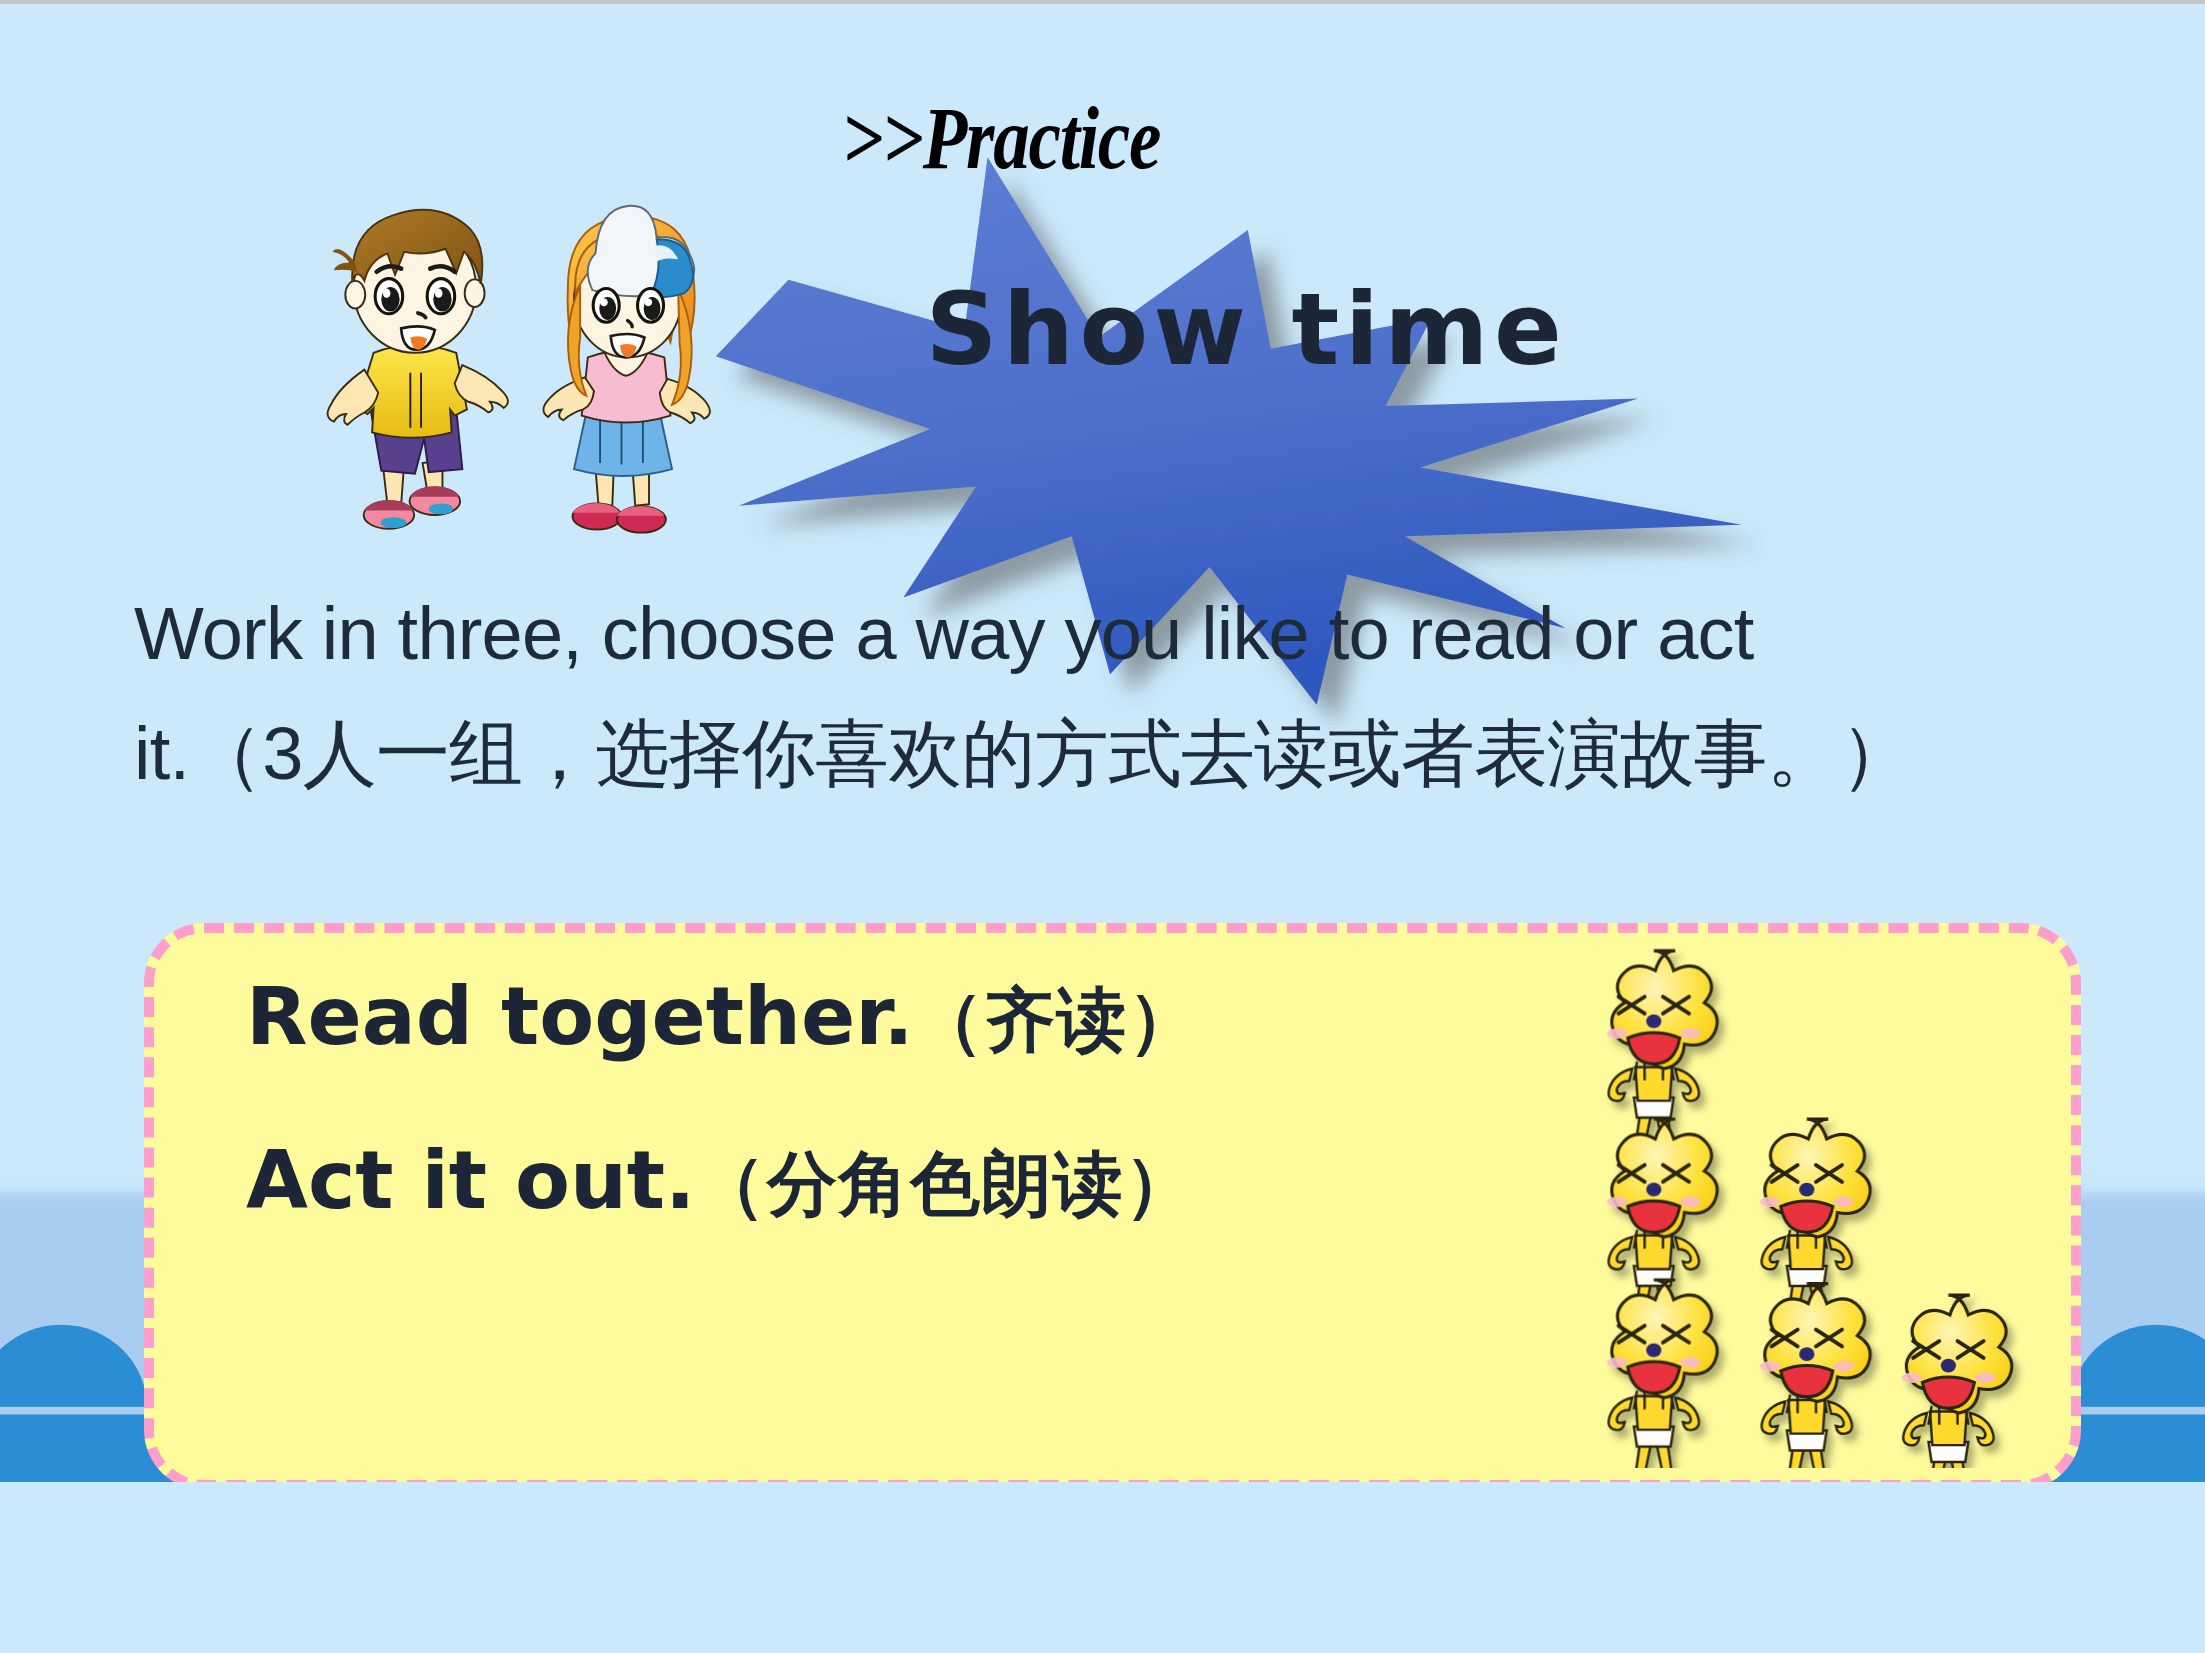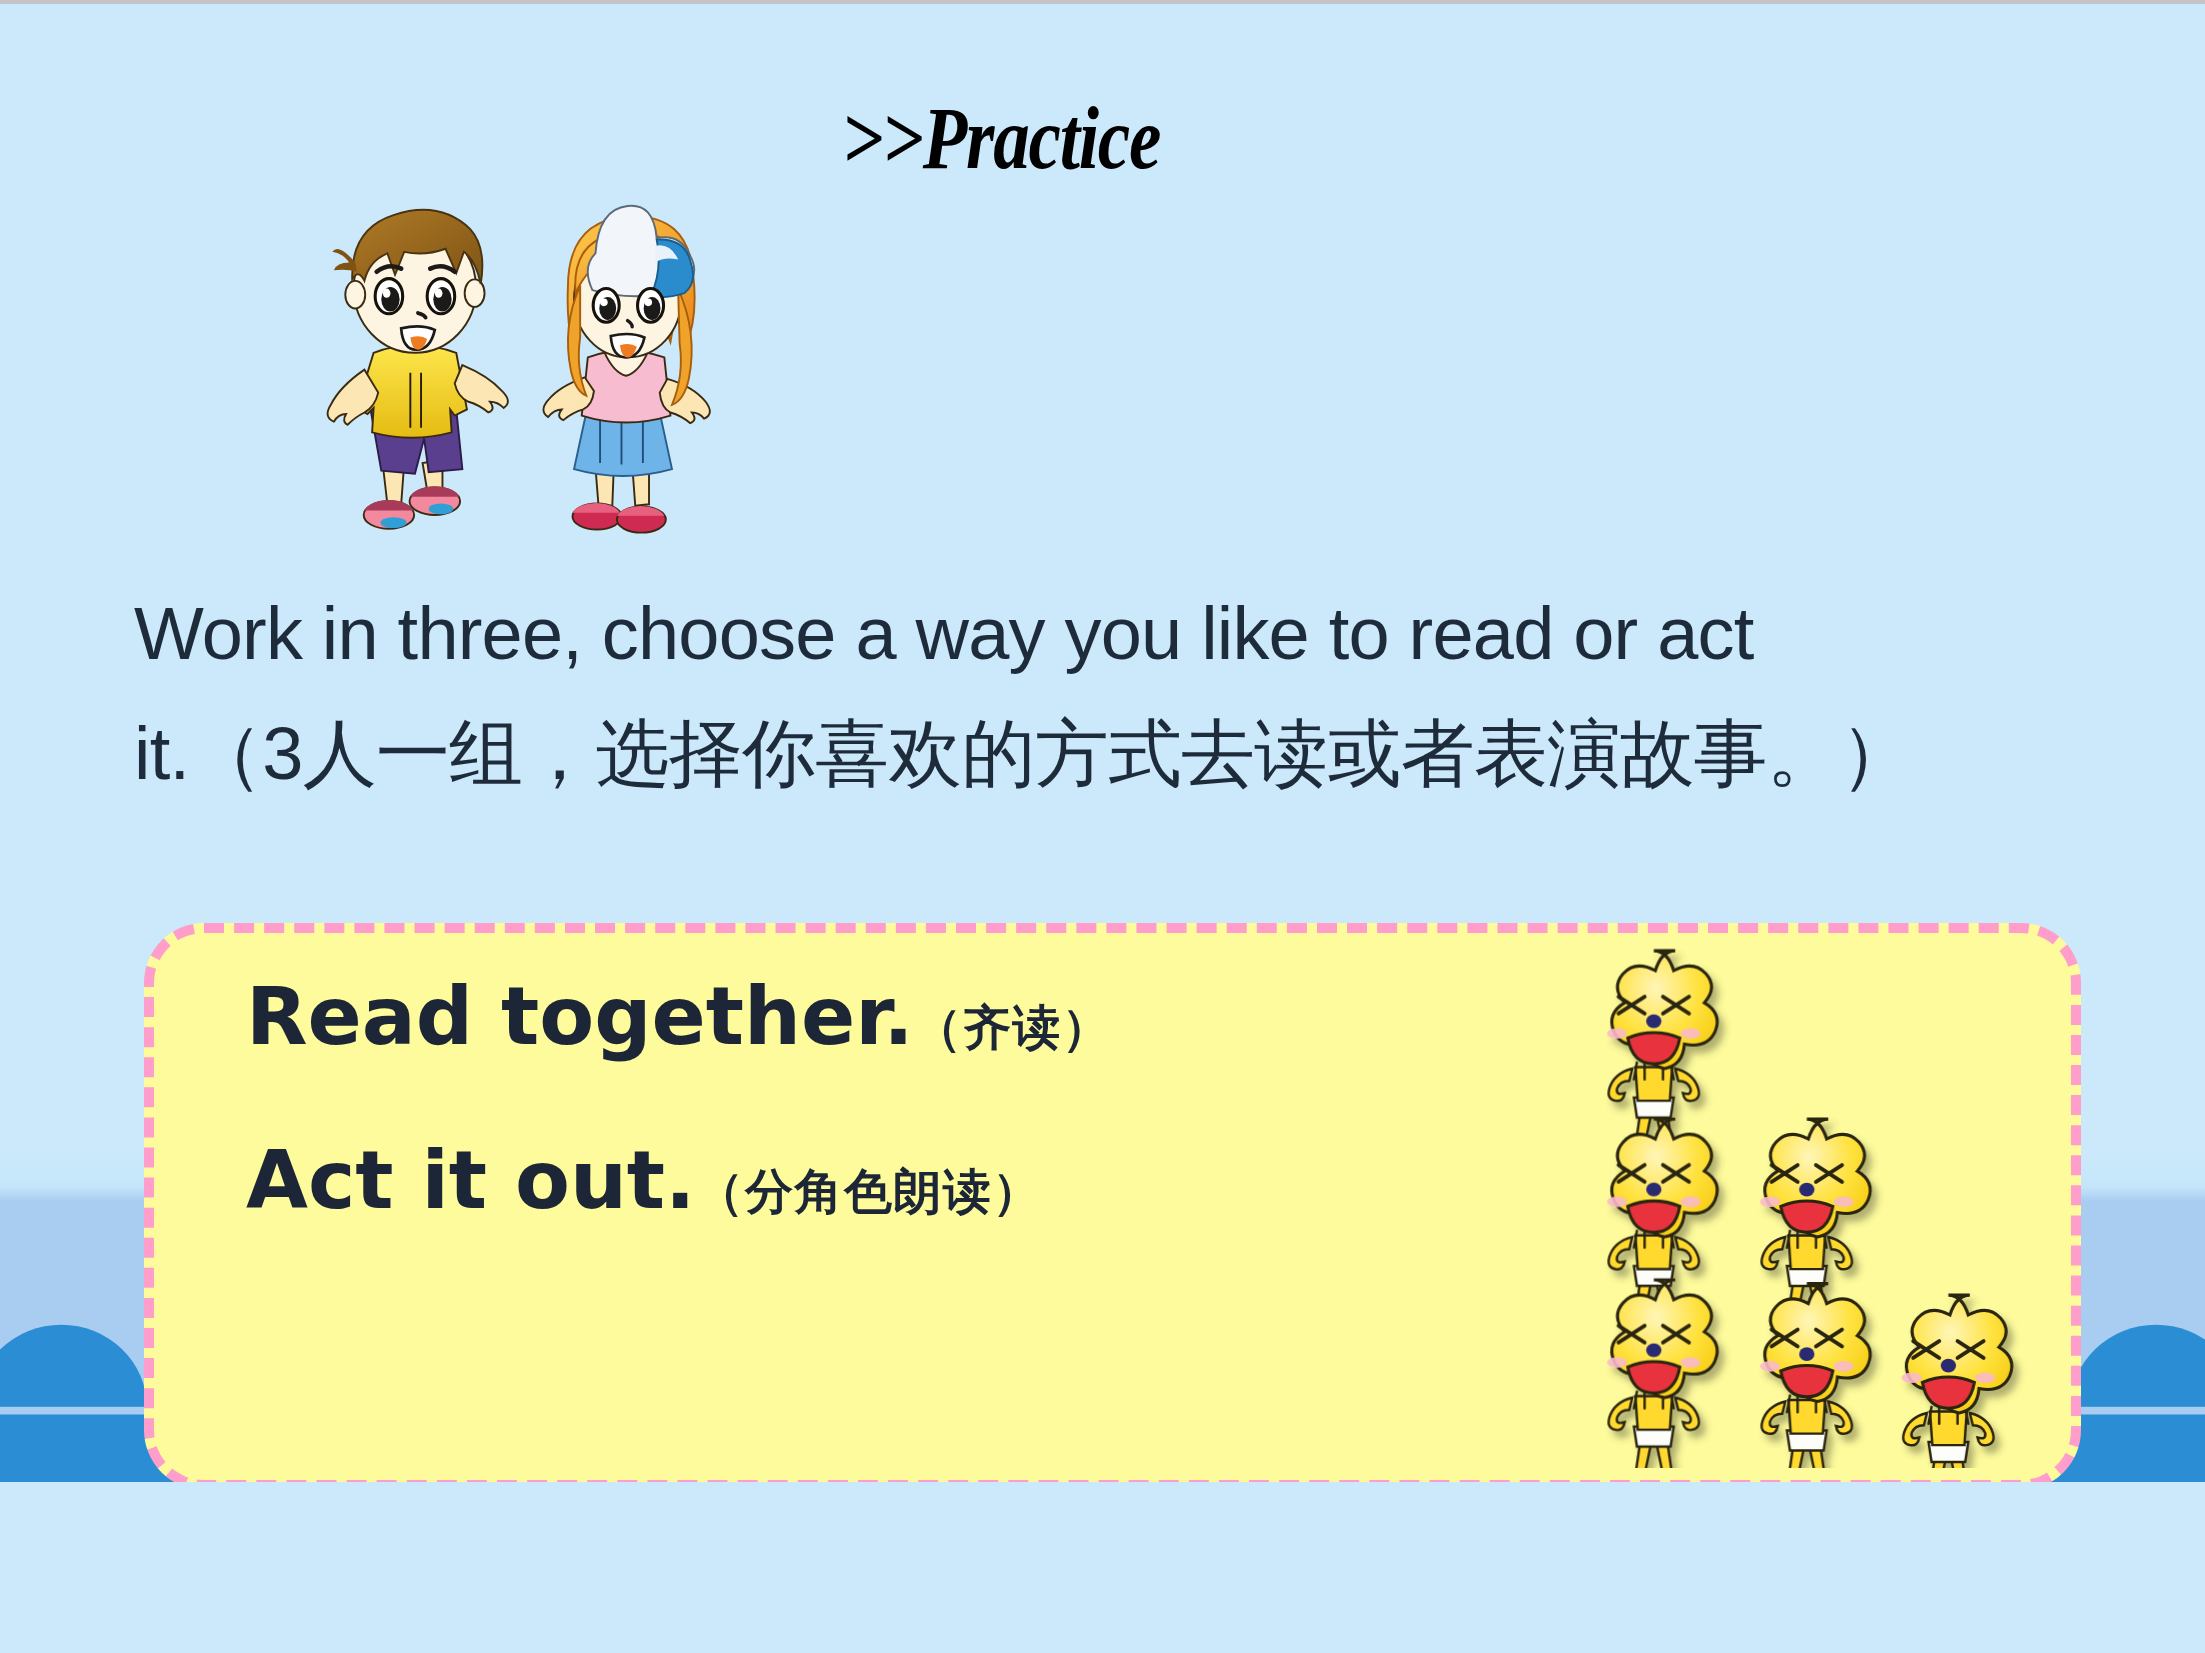--- a/index.html
+++ b/index.html
@@ -68,40 +68,58 @@
     position:absolute;left:92px;top:44px;right:0;
     font-family:"DejaVu Sans","Liberation Sans",sans-serif;
     color:#1c2636;
   }
   .p-line{
     display:block;white-space:nowrap;
     font-weight:bold;font-size:80px;line-height:1.0;
     margin-bottom:84px;
   }
   .p-line .cn{
-    font-weight:bold;font-size:48px;
+    font-weight:bold;font-size:70px;
     font-family:"DejaVu Sans","Liberation Sans",sans-serif;
     letter-spacing:1.5px;
   }
 
   
   .stars{position:absolute;left:1554px;top:936px;width:475px;height:528px;z-index:6;}
   .stars svg{display:block;width:100%;height:100%;}
 
   
   .scallops{position:absolute;left:0;bottom:0;width:2205px;height:165px;z-index:2;}
   .scallops svg{display:block;width:100%;height:100%;}
 </style>
 </head>
 <body>
 
 <div id="slide">
 
   <div class="practice-title">&gt;&gt;Practice</div>
 
+  <div class="burst-wrap">
+    <svg viewBox="0 0 1360 500" preserveAspectRatio="none" aria-hidden="true">
+      <defs>
+        <linearGradient id="burstGrad" x1="0" y1="0" x2="0.25" y2="1">
+          <stop offset="0%" stop-color="#5d7ed4"></stop>
+          <stop offset="55%" stop-color="#4d70cb"></stop>
+          <stop offset="100%" stop-color="#2f58bf"></stop>
+        </linearGradient>
+        <filter id="burstShadow" x="-20%" y="-20%" width="150%" height="150%">
+          <feDropShadow dx="26" dy="26" stdDeviation="14" flood-color="#5a5a5a" flood-opacity="0.55"></feDropShadow>
+        </filter>
+      </defs>
+      <polygon filter="url(#burstShadow)" fill="url(#burstGrad)" points="100,185 330,250 360,25 505,260 700,120 730,275 940,235 880,350
+                1210,340 925,430 1345,505 905,520 1115,640 830,570 790,740
+                650,560 520,700 470,520 250,600 345,455 35,480 285,380 5,285"></polygon>
+    </svg>
+    <div class="burst-label">Show time</div>
+  </div>
 
   <div class="kids">
     <svg viewBox="0 0 600 470" aria-hidden="true">
       <defs>
         <linearGradient id="boyHair" x1="0" y1="0" x2="1" y2="1">
           <stop offset="0%" stop-color="#b07b27"></stop>
             <stop offset="100%" stop-color="#7e5314"></stop>
         </linearGradient>
         <linearGradient id="girlHair" x1="0" y1="0" x2="1" y2="1">
           <stop offset="0%" stop-color="#ffc94d"></stop>

